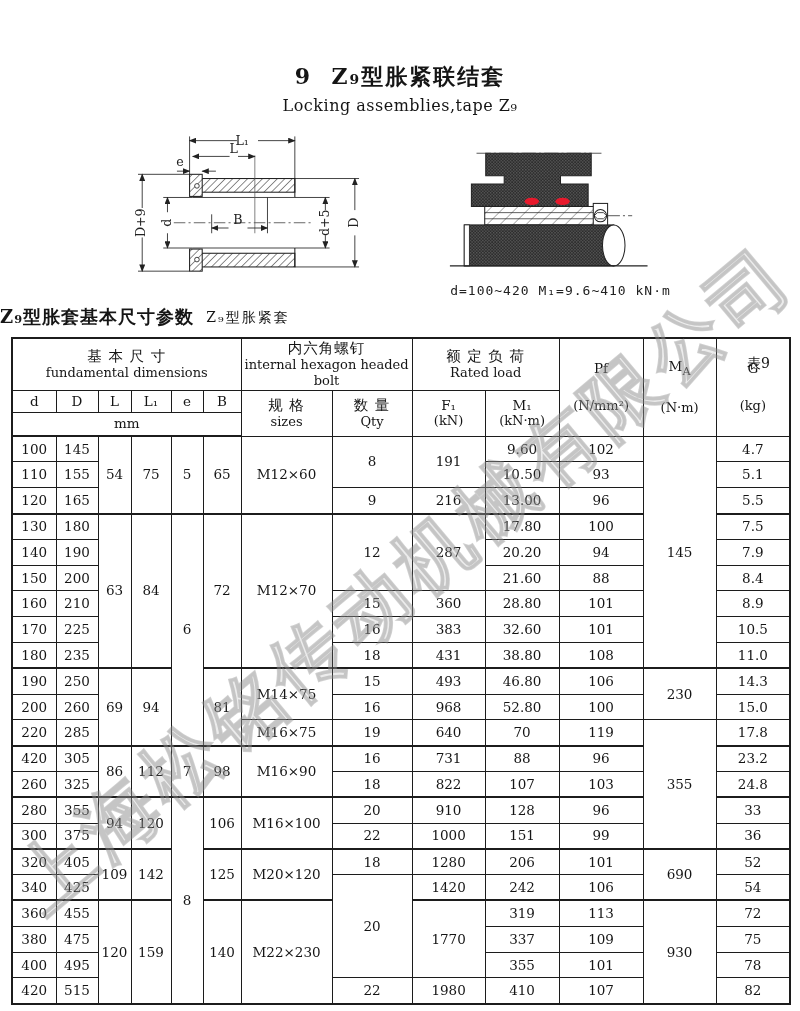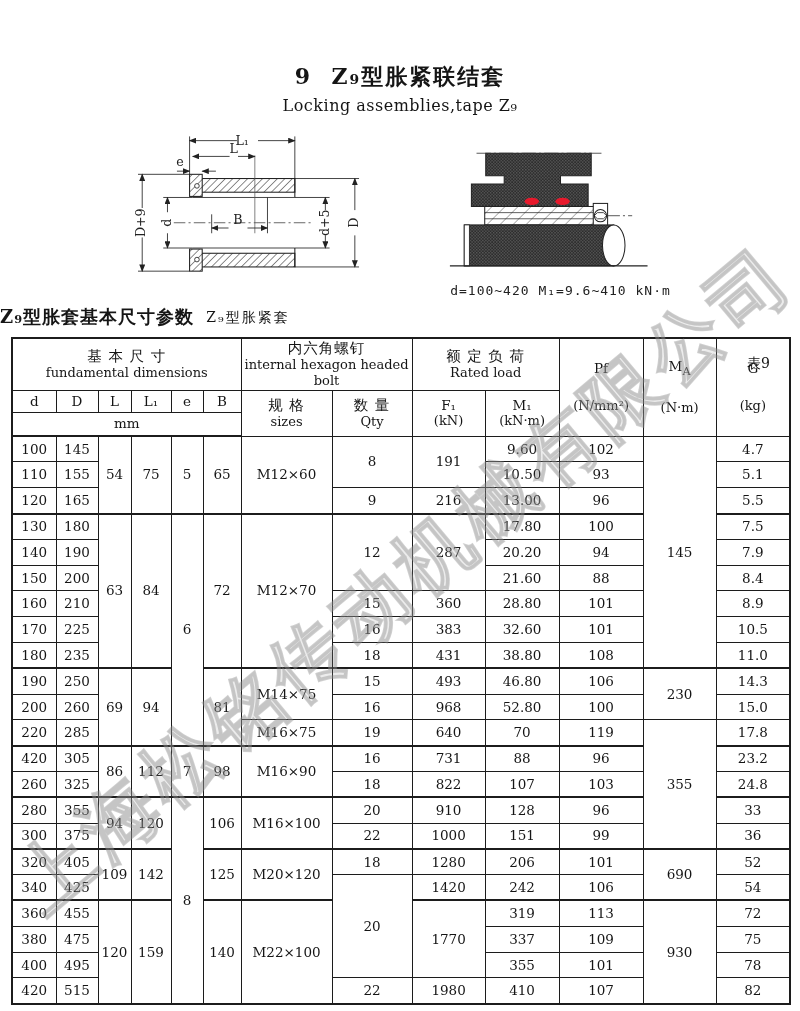--- a/index.html
+++ b/index.html
@@ -448,21 +448,21 @@
         <td>242</td>
         <td>106</td>
         <td>54</td>
       </tr>
       <tr class="grp">
         <td>360</td>
         <td>455</td>
         <td rowspan="4">120</td>
         <td rowspan="4">159</td>
         <td rowspan="4">140</td>
-        <td rowspan="4">M22×100</td>
+        <td rowspan="4">M22×230</td>
         <td rowspan="3">1770</td>
         <td>319</td>
         <td>113</td>
         <td rowspan="4">930</td>
         <td>72</td>
       </tr>
       <tr>
         <td>380</td>
         <td>475</td>
         <td>337</td>

